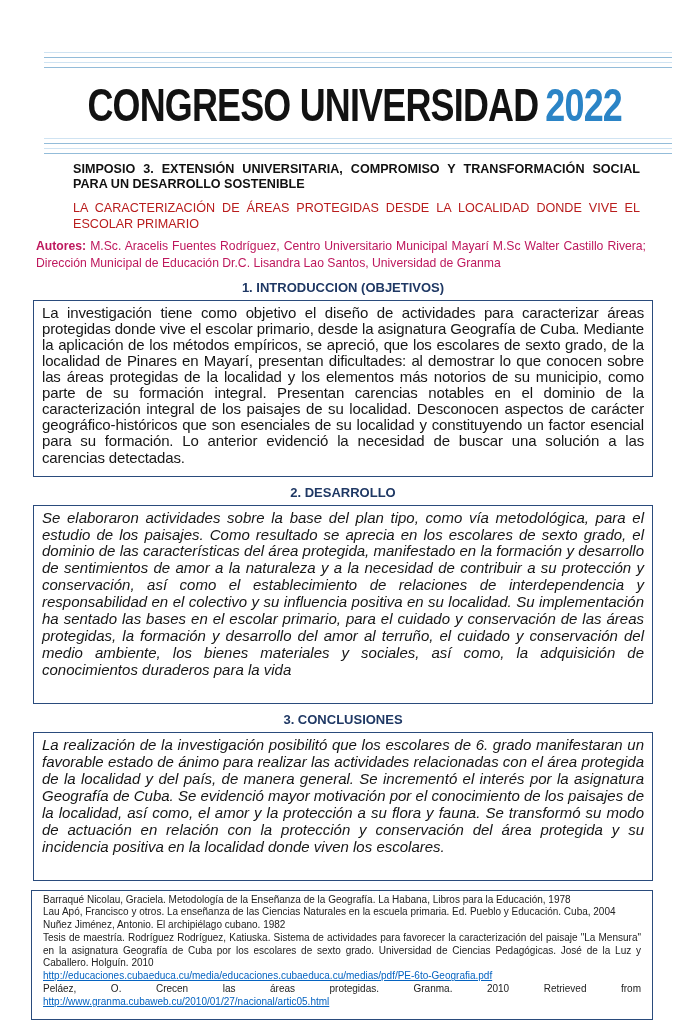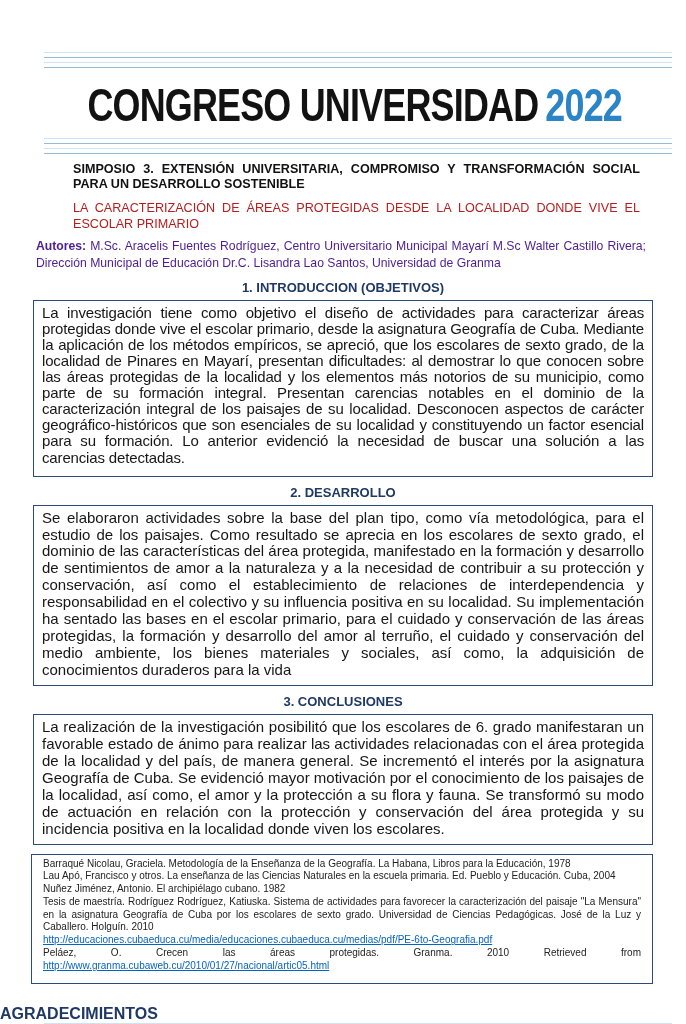--- a/index.html
+++ b/index.html
@@ -38,38 +38,38 @@
     font-weight:bold; font-size:12.6px; line-height:1.22;
     text-align:justify; color:#111;
   }
   .paper-title {
     margin:7px 46px 0 73px;
     font-size:12.6px; line-height:1.3;
     text-align:justify; color:#b91c1c;
   }
   .authors {
     margin:6px 40px 0 36px;
-    font-size:12.2px; line-height:1.38; text-align:justify; color:#4c1d95;
+    font-size:12.2px; line-height:1.38; text-align:justify; color:#be185d;
   }
   .authors b { font-weight:bold; }
 
   .section-heading {
     margin-top:8px;
     color:var(--heading-navy,#1f3864);
     font-weight:bold; font-size:13px; text-align:center;
   }
   .box {
     border:1px solid var(--box-border,#2a4b7c);
     margin:5px 33px 0 33px;
     padding:4px 8px 10px 8px;
     font-size:15px; line-height:1.07;
     text-align:justify; color:#161616;
   }
   .box.tight { letter-spacing:-0.15px; }
-  .box.loose { line-height:1.13; padding-bottom:6px; }
+  .box.loose { line-height:1.13; padding-bottom:24px;font-style:italic; }
 
   .refbox {
     border:1px solid var(--box-border,#2a4b7c);
     margin:9px 33px 0 31px;
     padding:3px 11px 10px 11px;
   }
   .refbox .section-heading { margin-top:2px; }
   .ref-item {
     font-size:10px; line-height:1.28;
     text-align:justify; color:#222;

